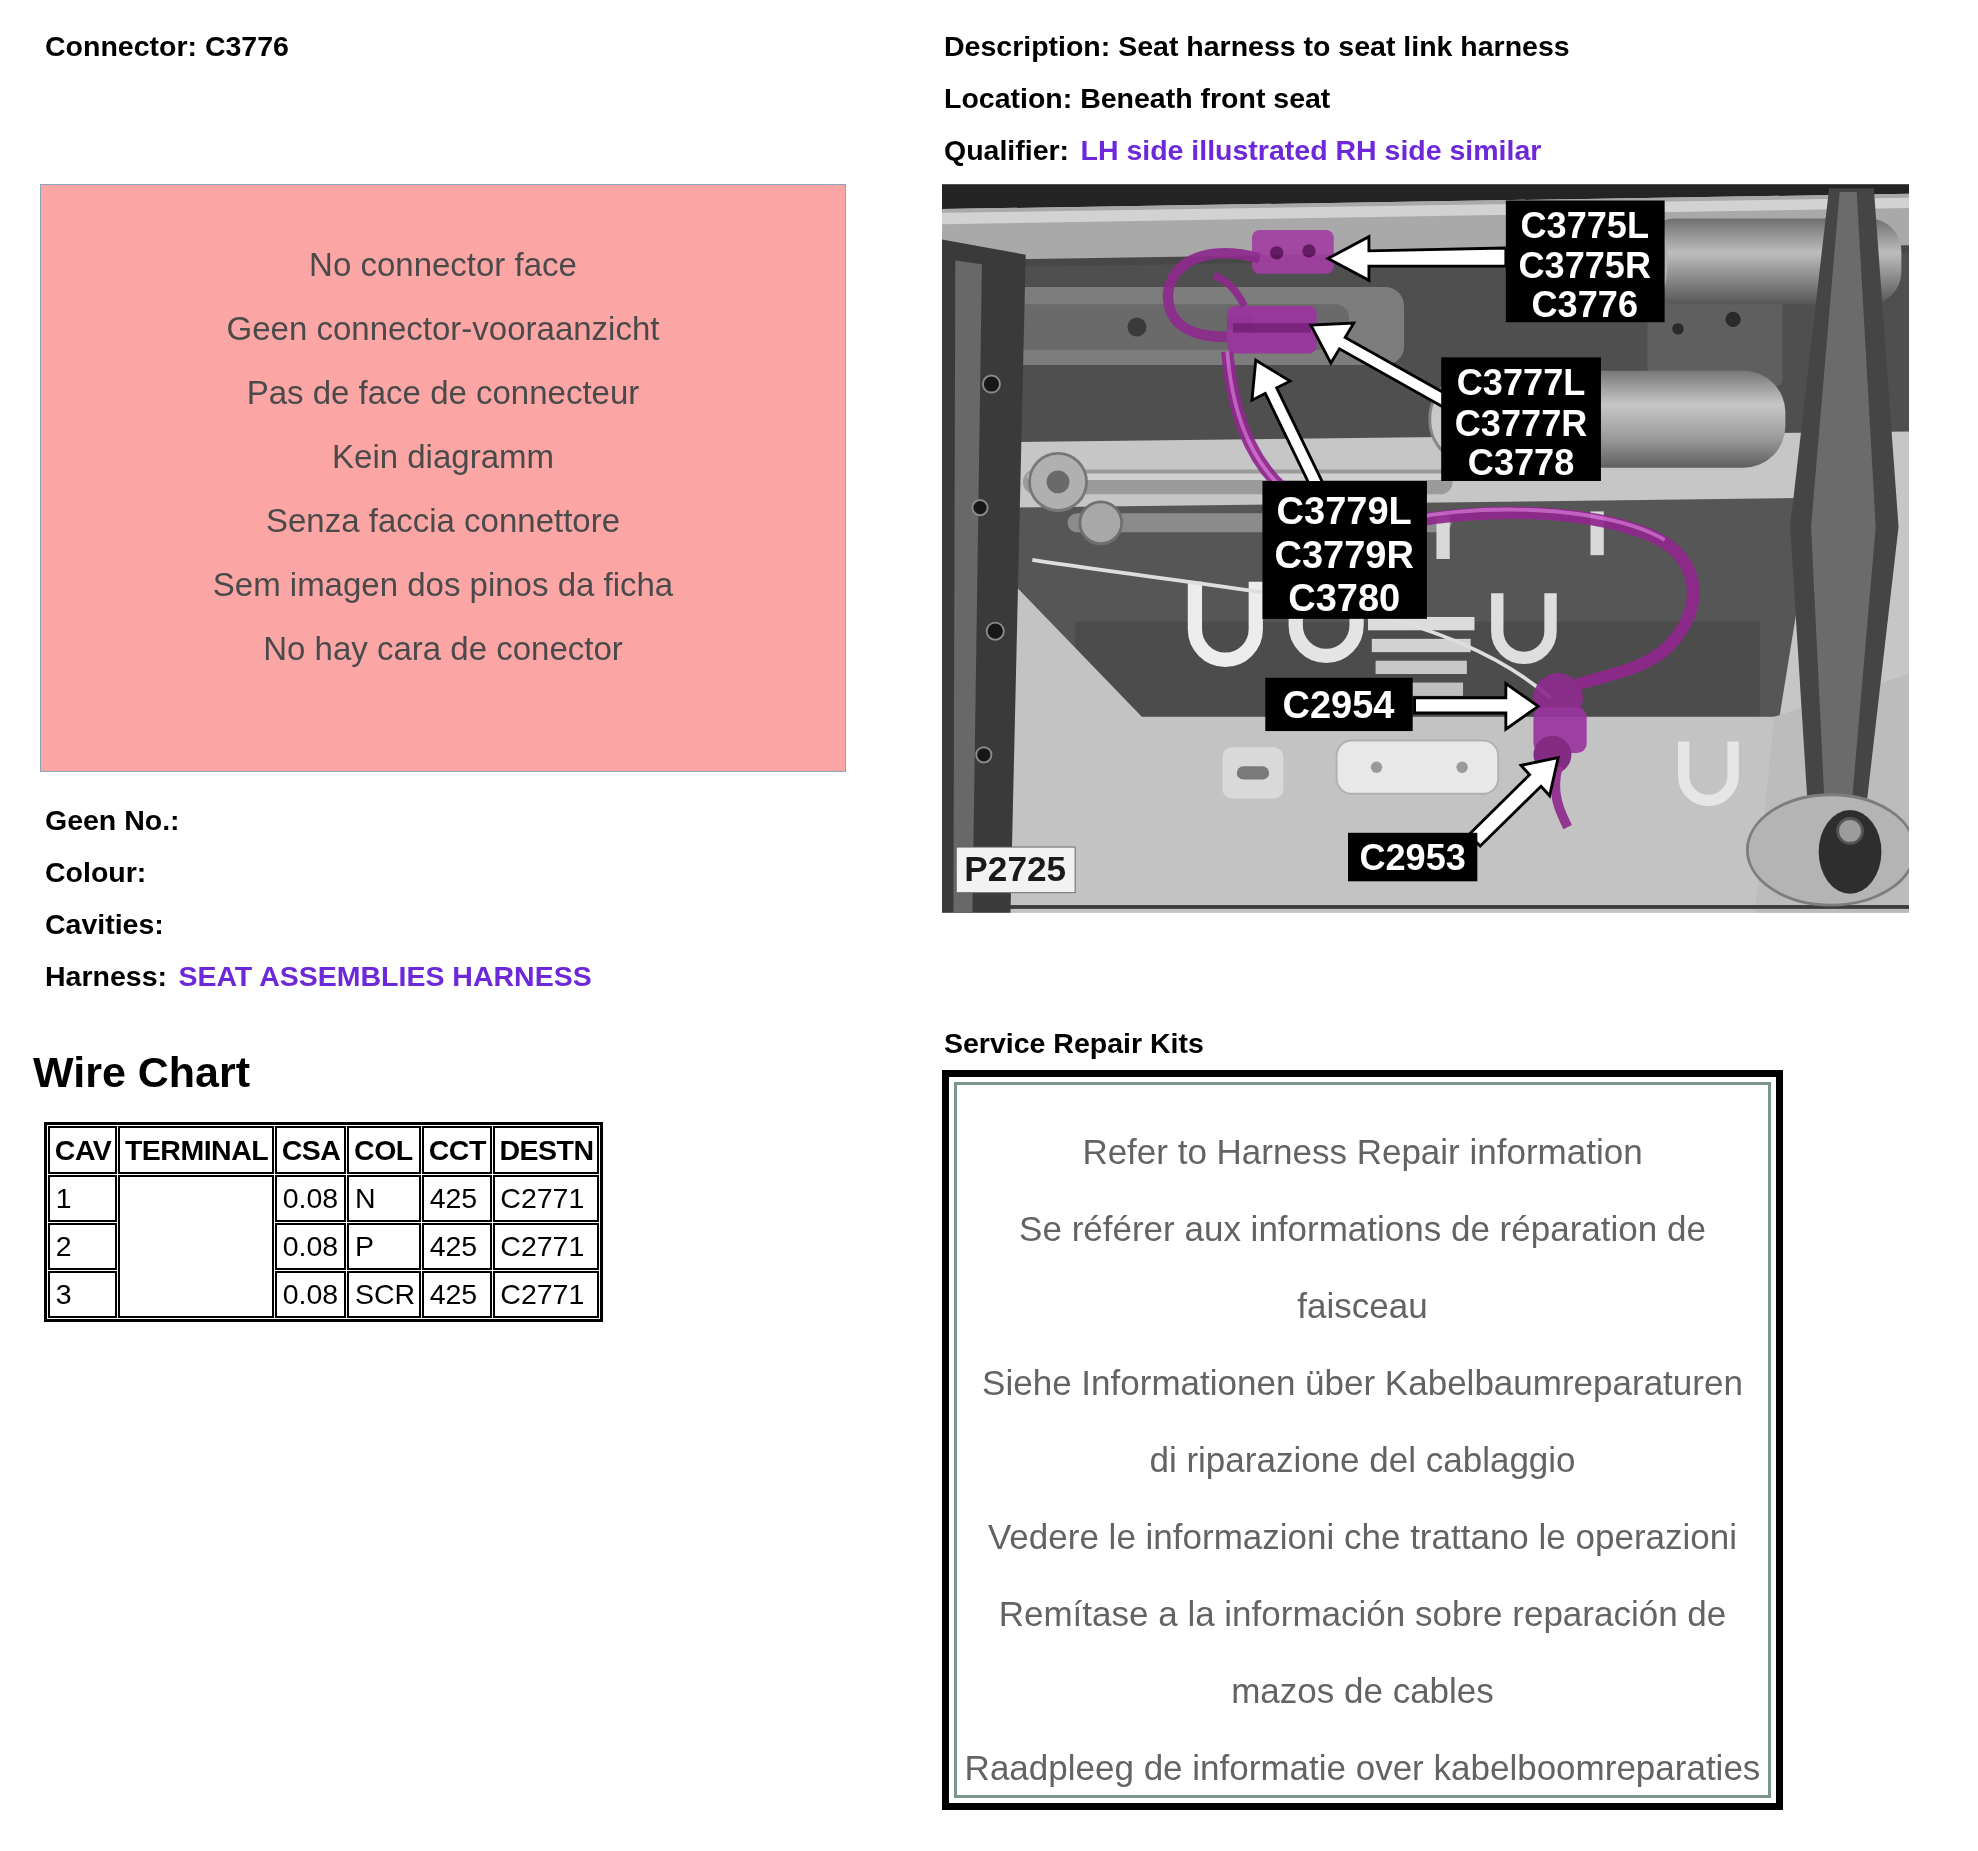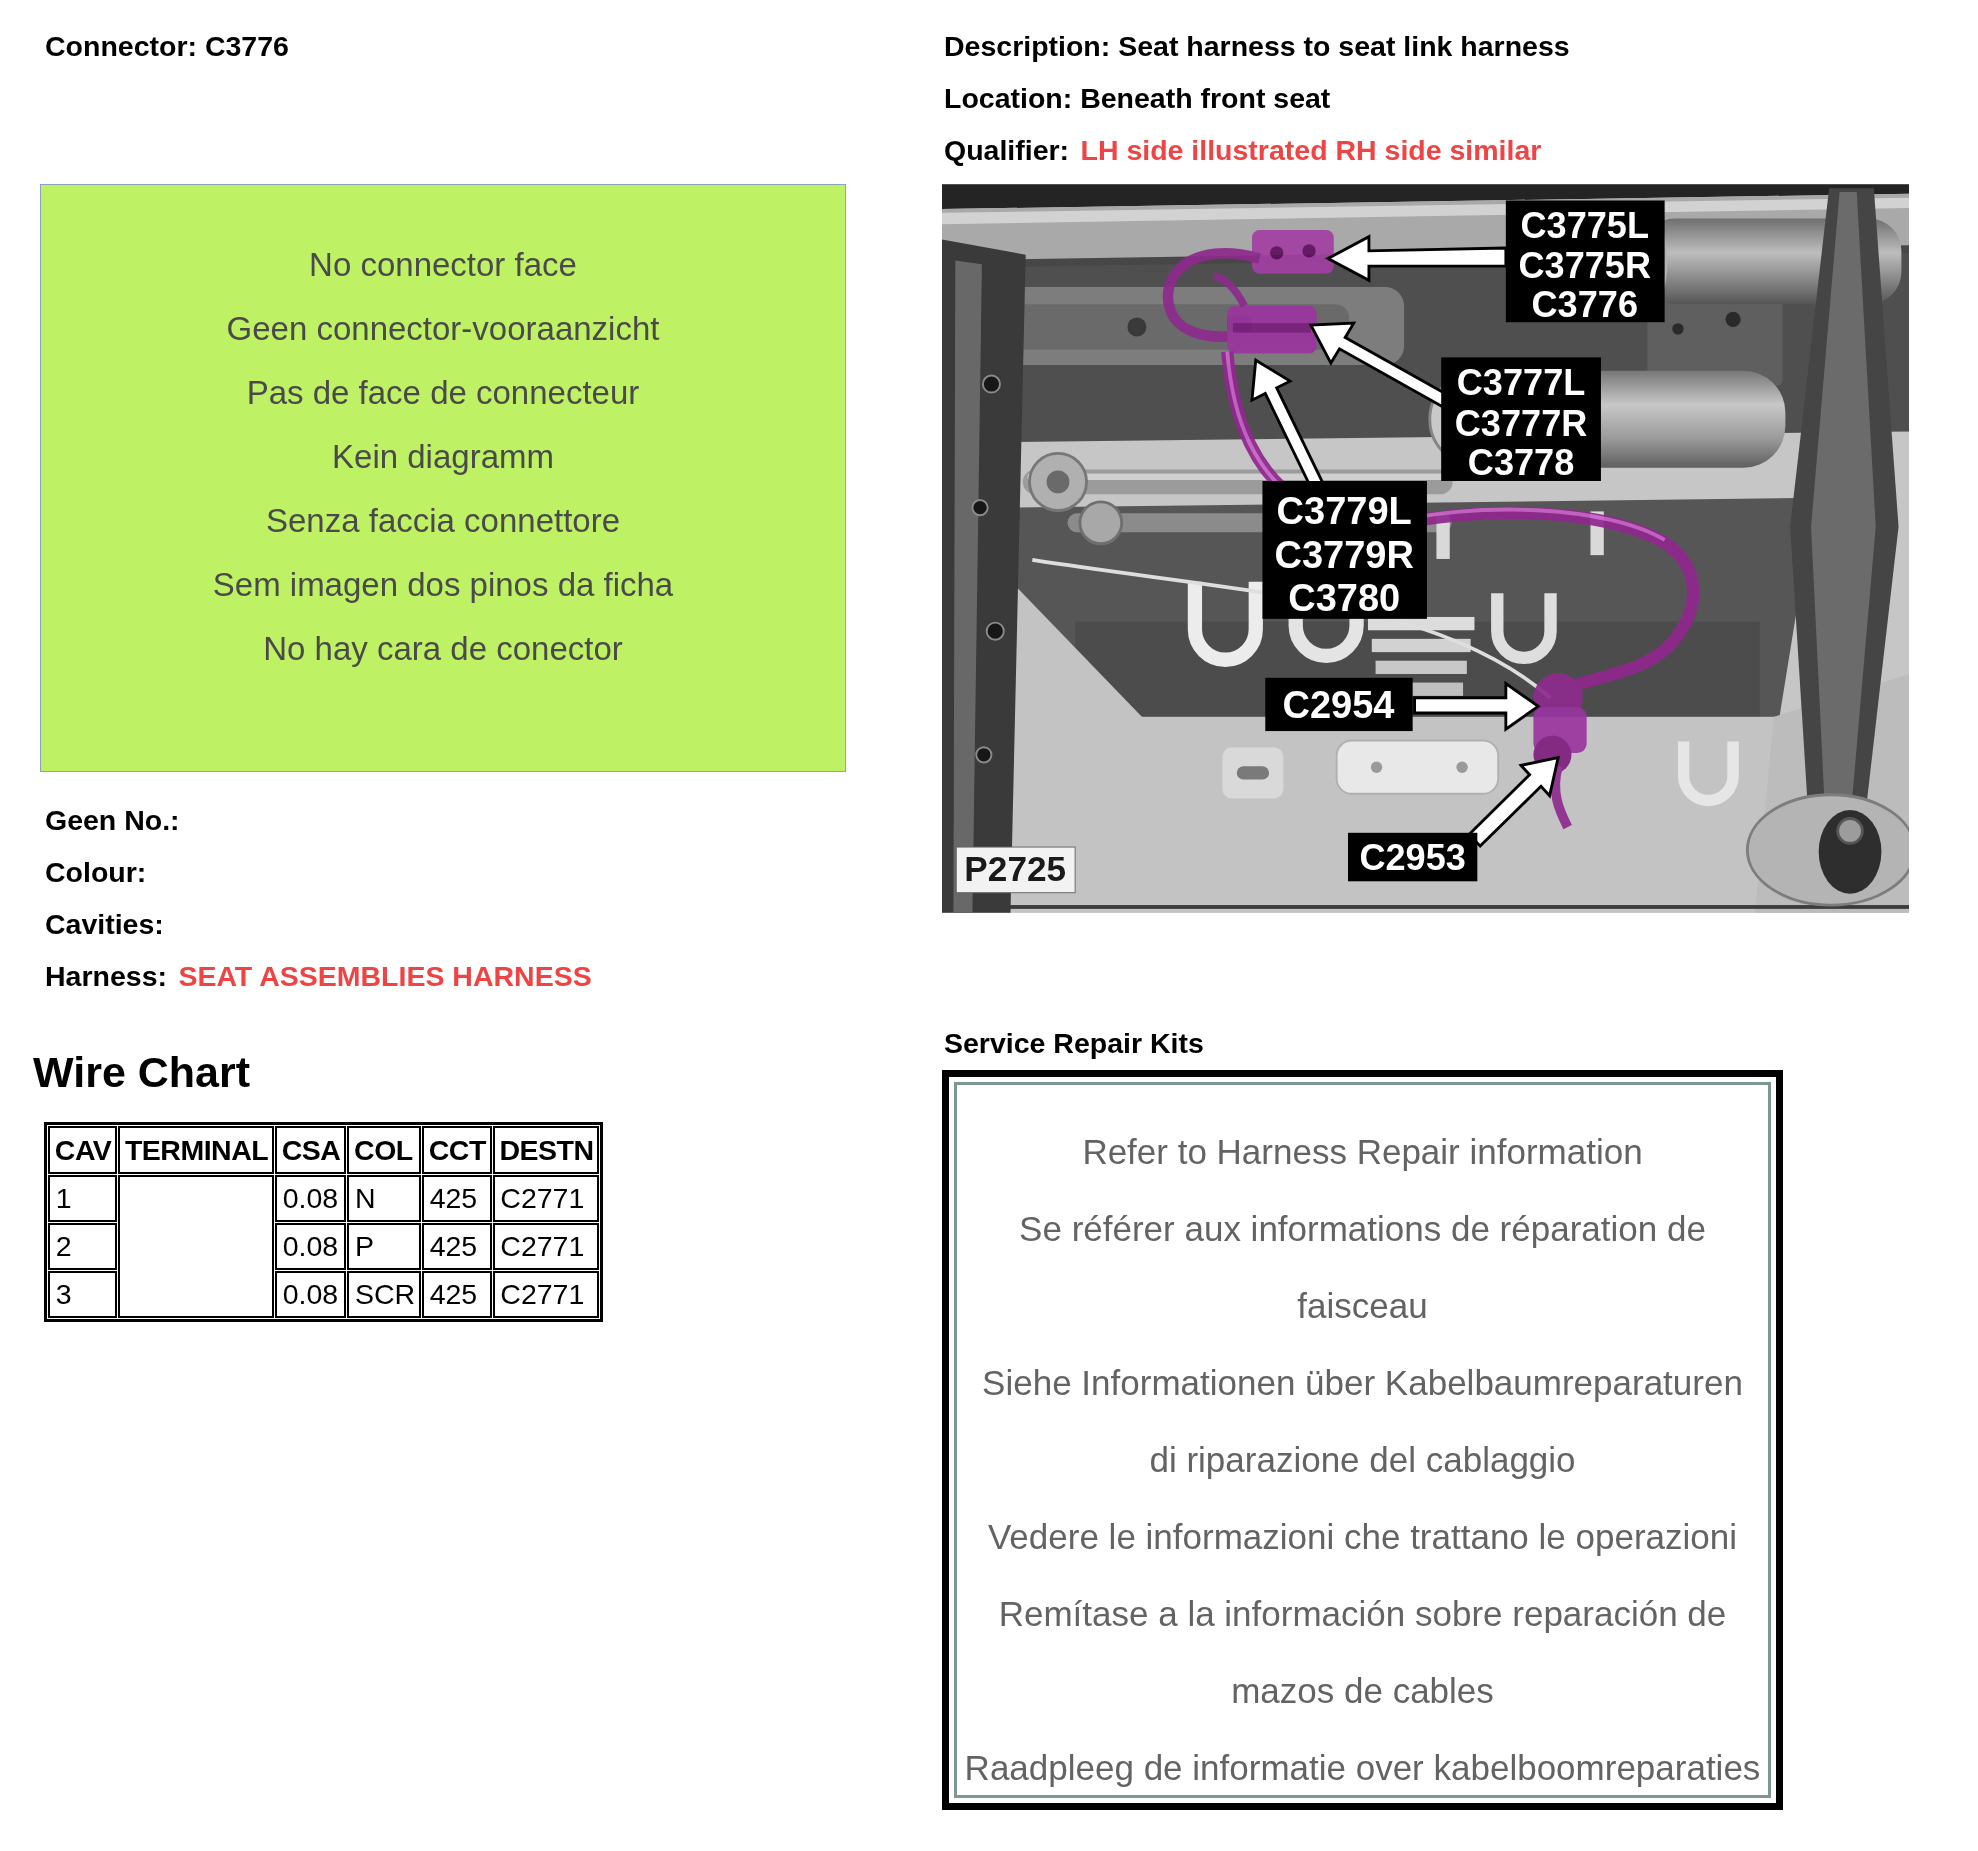--- a/index.html
+++ b/index.html
@@ -2,26 +2,26 @@
 <html style="font-size:15px"><head>
 <meta charset="utf-8">
 <style>
   html,body{margin:0;padding:0;background:#ffffff;}
   #page{
     position:relative;width:1978px;height:1852px;background:#ffffff;
     font-family:"Liberation Sans", sans-serif;color:#000;overflow:hidden;
   }
   .abs{position:absolute;}
   .b30{font-size:28.5px;font-weight:bold;line-height:34px;}
-  .green{color:#ef4444;}
+  .green{color:#6d28d9;}
 
   
   #noface-box{
     left:40px;top:184px;width:806px;height:588px;
-    border:1.9px solid #8ba3bd;background:#bef264;
+    border:1.9px solid #8ba3bd;background:#fca5a5;
     text-align:center;color:#4a4a4a;font-size:33px;
     padding-top:48px;box-sizing:border-box;
   }
   #noface-box div{line-height:64px;}
 
   
   #details{left:45px;top:794px;}
   #details .dline{font-size:28.5px;font-weight:bold;line-height:52px;white-space:nowrap;}
 
   

